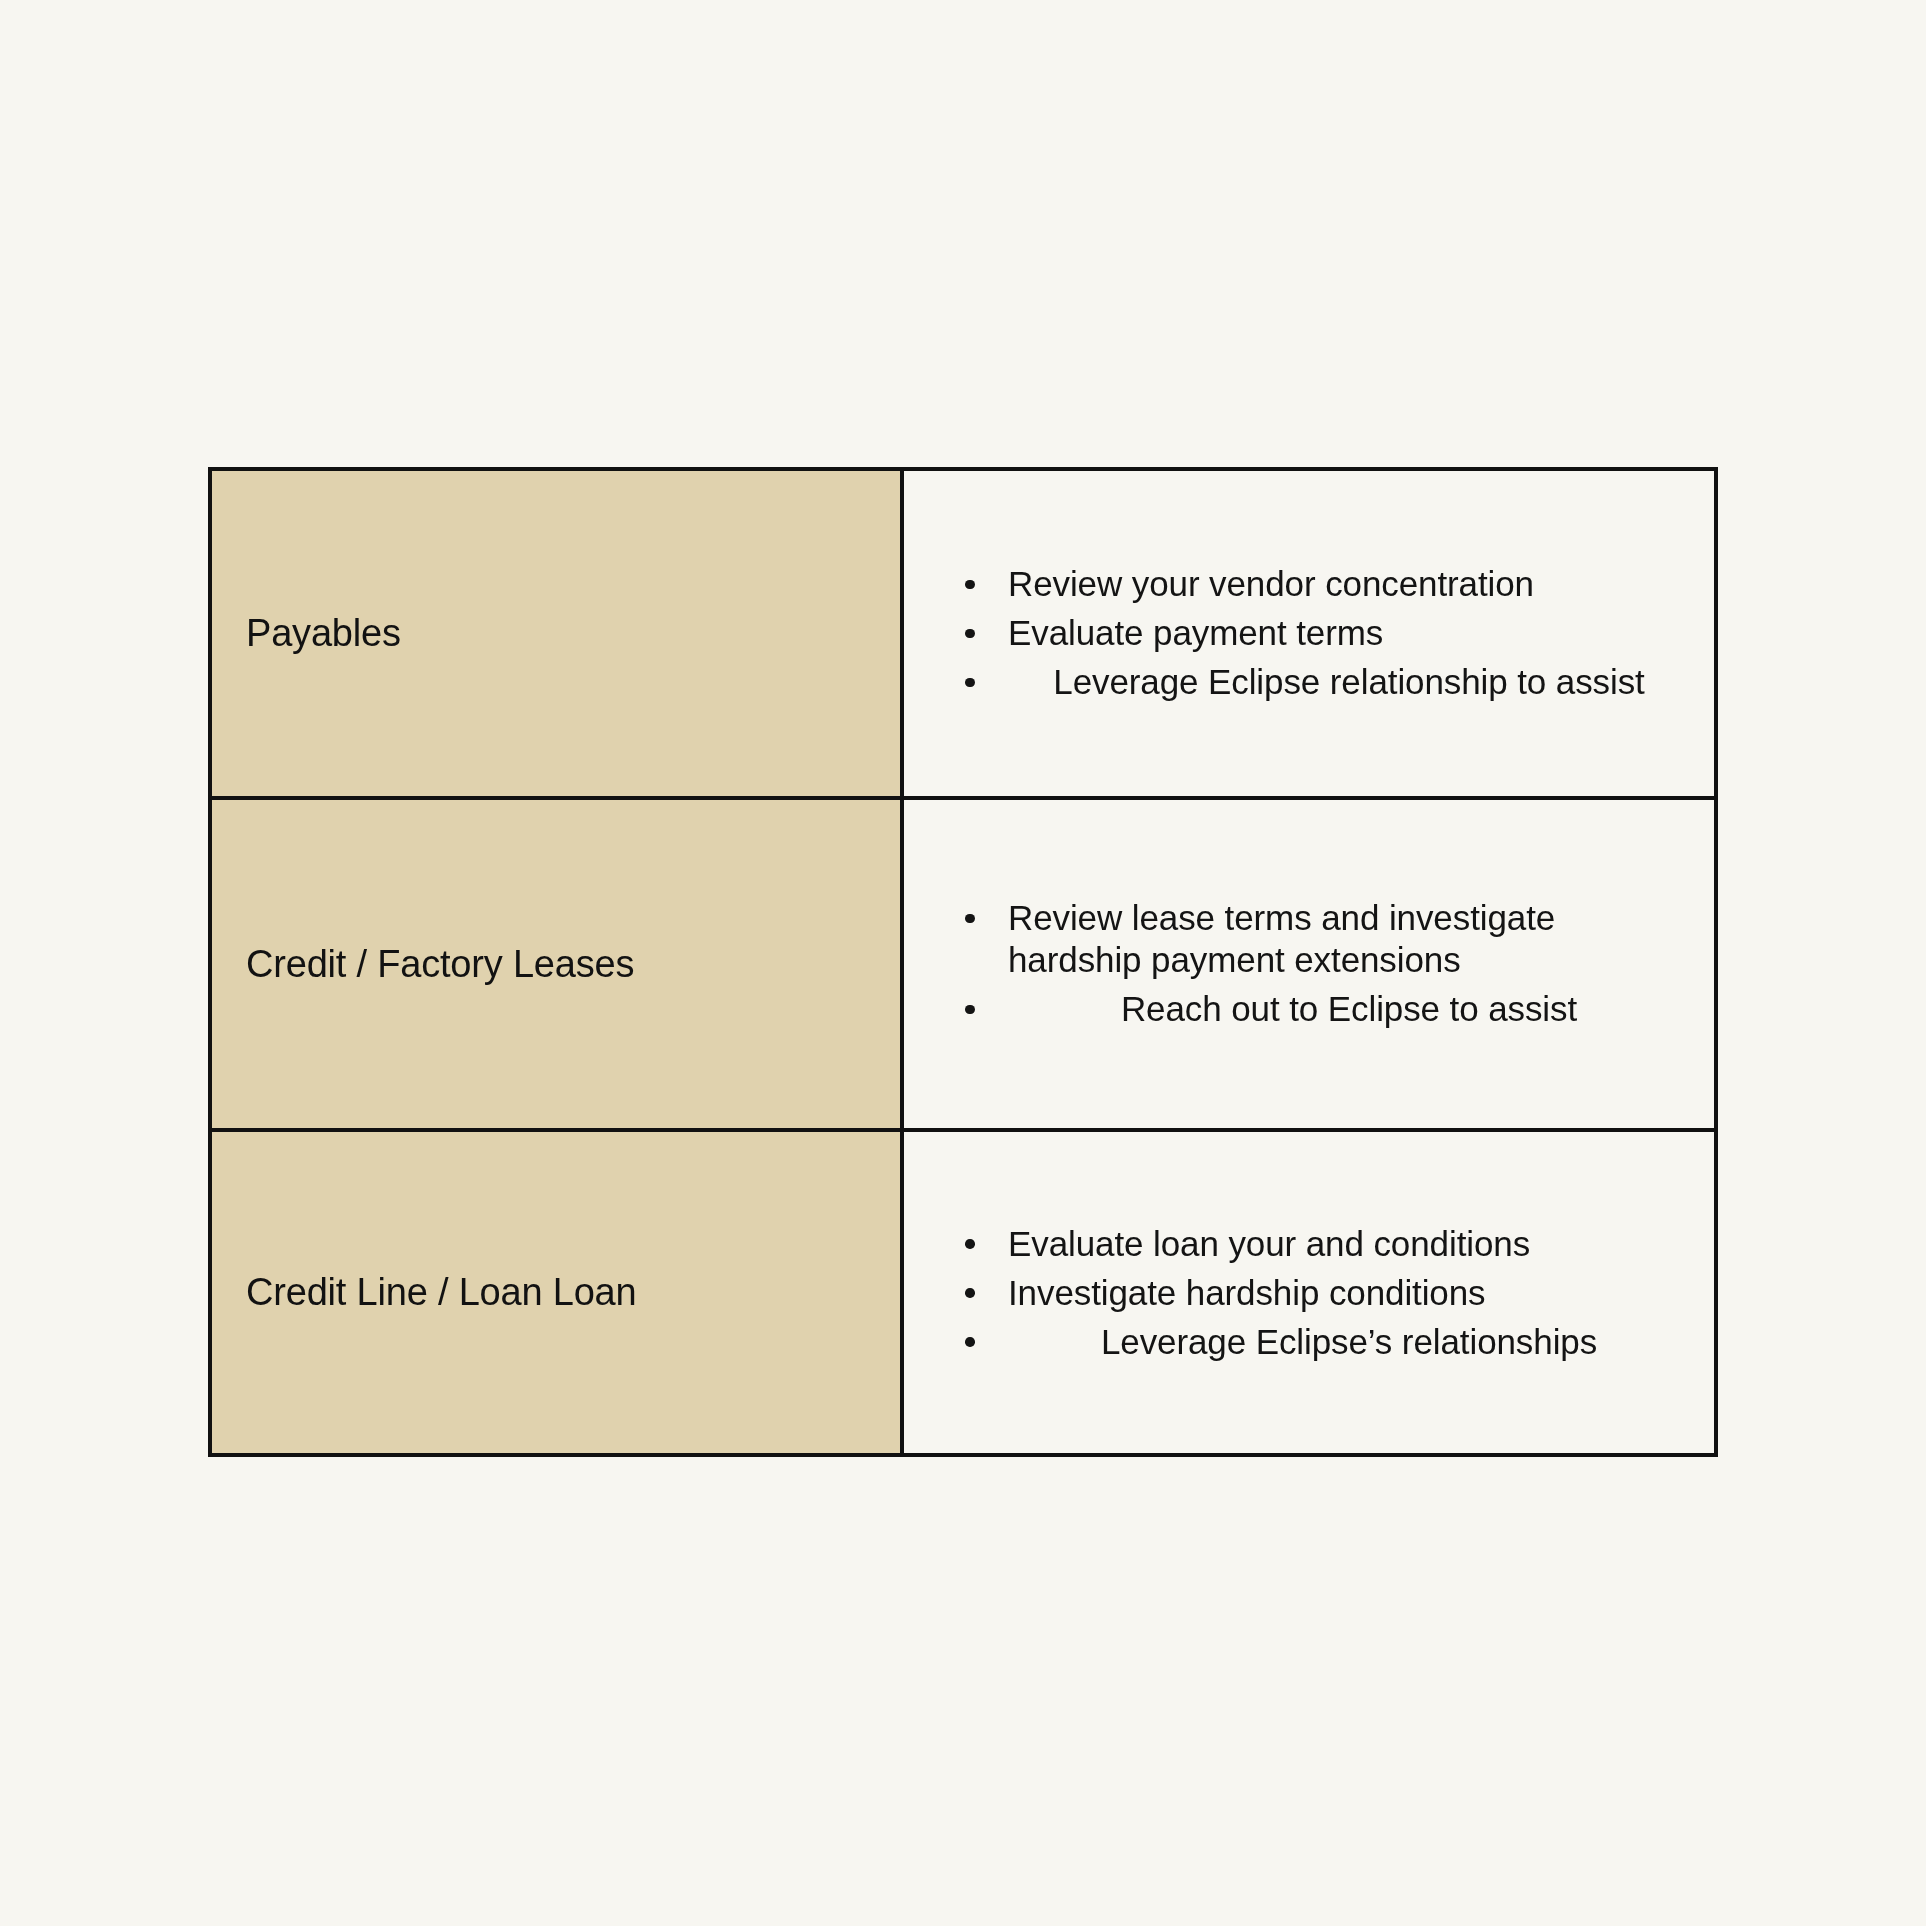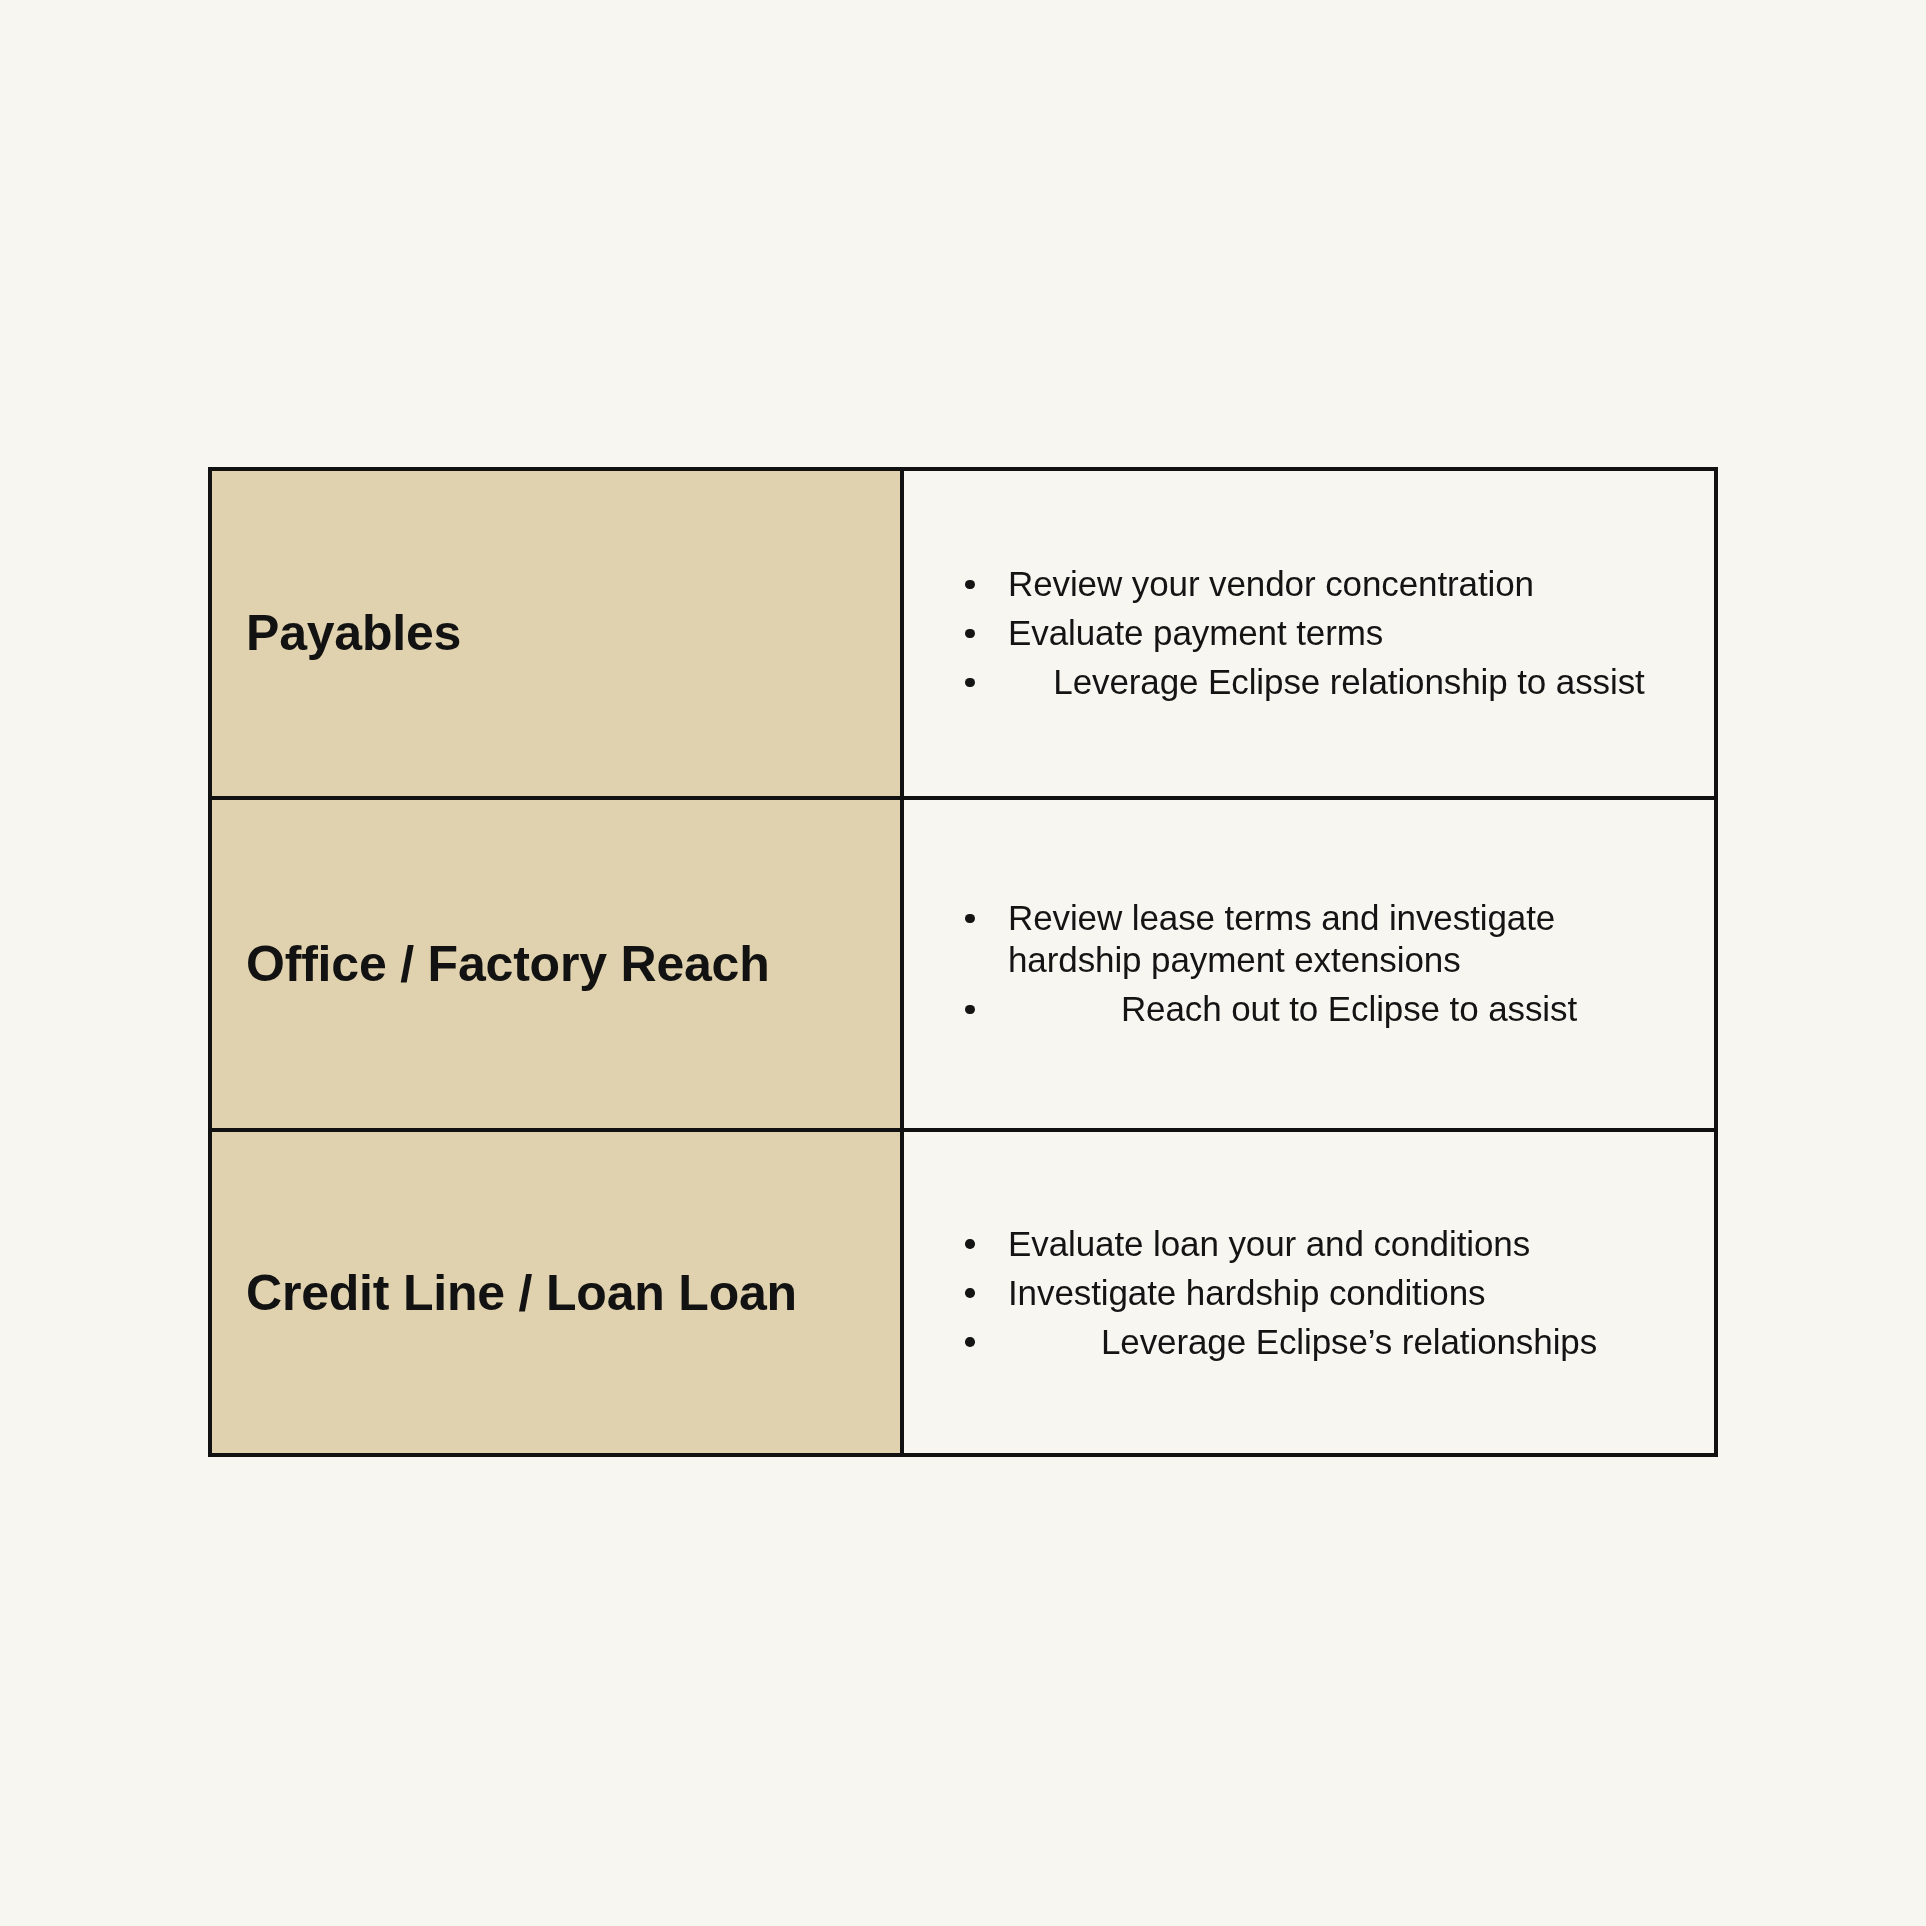--- a/index.html
+++ b/index.html
@@ -38,24 +38,24 @@
   }
   .cat-cell {
     width: 692px;
     background: #E0D2AE;
     border-right: 4px solid #111111;
     vertical-align: middle;
     padding: 0 0 0 34px;
     box-sizing: border-box;
   }
   .cat-label {
-    font-size: 50px;
+    font-size: 38px;
     line-height: 1.12;
     color: #121212;
-    font-weight: 700;
+    font-weight: 400;
     letter-spacing: -0.2px;
     white-space: nowrap;
   }
   .actions-cell {
     background: #F7F6F1;
     vertical-align: middle;
     padding: 0 24px 0 0;
     box-sizing: border-box;
   }
   .bullet-list {
@@ -117,21 +117,21 @@
               <span class="dot"></span>
               <span>Leverage Eclipse relationship to assist</span>
             </li>
           </ul>
         </td>
       </tr>
 
 
       <tr class="row-3">
         <td class="cat-cell">
-          <div class="cat-label">Office / Factory Reach</div>
+          <div class="cat-label">Credit / Factory Leases</div>
         </td>
         <td class="actions-cell">
           <ul class="bullet-list">
             <li class="bullet-item">
               <span class="dot"></span>
               <span>Review lease terms and investigate hardship payment extensions</span>
             </li>
             <li class="bullet-item">
               <span class="dot"></span>
               <span>Reach out to Eclipse to assist</span>

